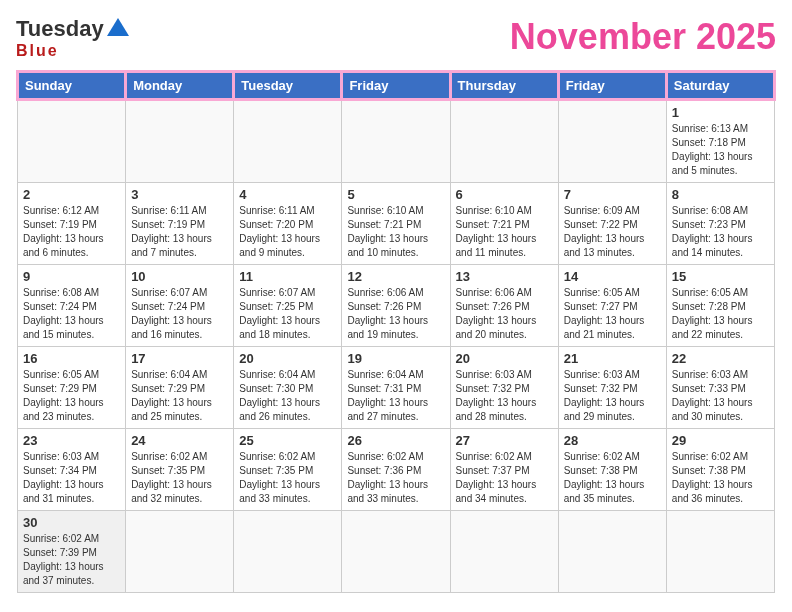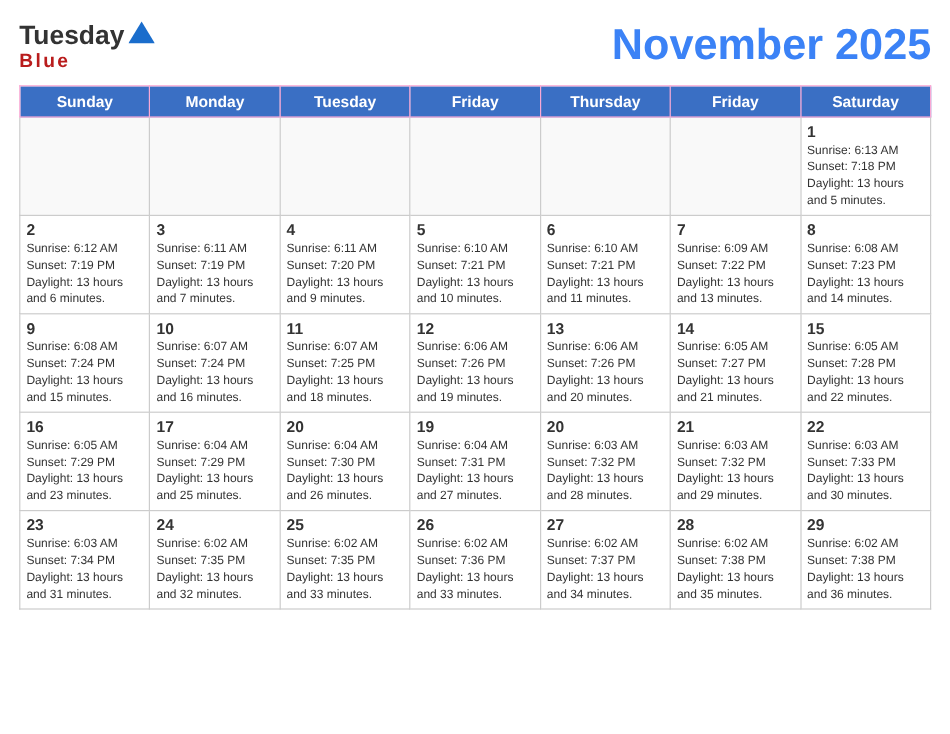--- a/index.html
+++ b/index.html
@@ -24,38 +24,38 @@
     .logo-row {
       display: flex;
       align-items: center;
     }
     .title-area {
       text-align: right;
     }
     .month-title {
       font-size: 36px;
       font-weight: bold;
-      color: #3b82f6;
+      color: #ec4899;
     }
     .subtitle {
       font-size: 14px;
       color: #555;
     }
     .calendar {
       width: 100%;
       border-collapse: collapse;
       border: 1px solid #ccc;
     }
     .calendar th {
       background: #3a6fc4;
       color: #fff;
-      text-align: center;
+      text-align: left;
       padding: 5px 6px;
       font-size: 13px;
-      border: 1px solid #f9a8d4;
+      border: 3px solid #f9a8d4;
     }
     .calendar td {
       vertical-align: top;
       border: 1px solid #ccc;
       padding: 4px 5px;
       width: calc(100%/7);
       font-size: 10.5px;
       color: #333;
       min-height: 70px;
       background: #fff;
@@ -296,14 +296,28 @@
 Sunset: 7:38 PM
 Daylight: 13 hours and 35 minutes.</div>
         </td>
         <td>
           <span class="day-number">29</span>
           <div class="day-info">Sunrise: 6:02 AM
 Sunset: 7:38 PM
 Daylight: 13 hours and 36 minutes.</div>
         </td>
       </tr>
+      <tr class="last-row">
+        <td>
+          <span class="day-number">30</span>
+          <div class="day-info">Sunrise: 6:02 AM
+Sunset: 7:39 PM
+Daylight: 13 hours and 37 minutes.</div>
+        </td>
+        <td class="empty"></td>
+        <td class="empty"></td>
+        <td class="empty"></td>
+        <td class="empty"></td>
+        <td class="empty"></td>
+        <td class="empty"></td>
+      </tr>
     </tbody>
 </table>
 
 </body></html>

